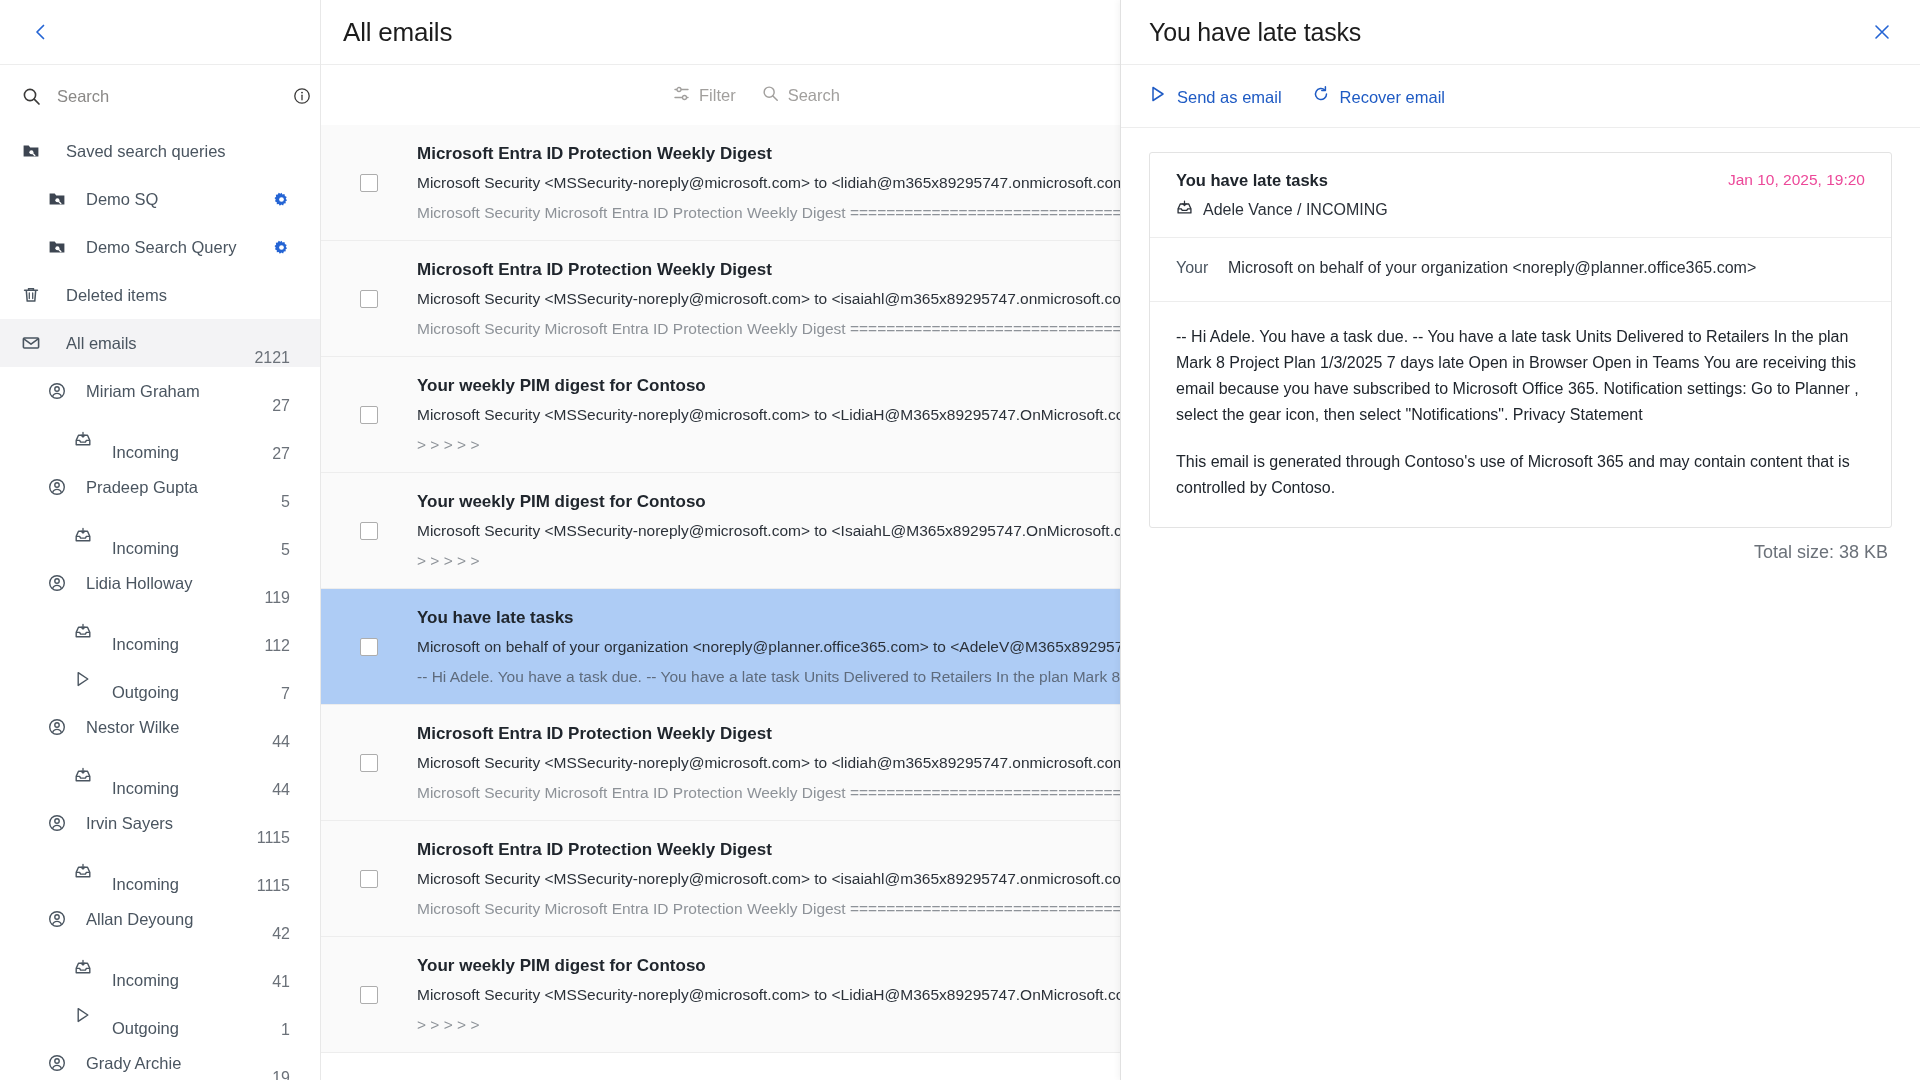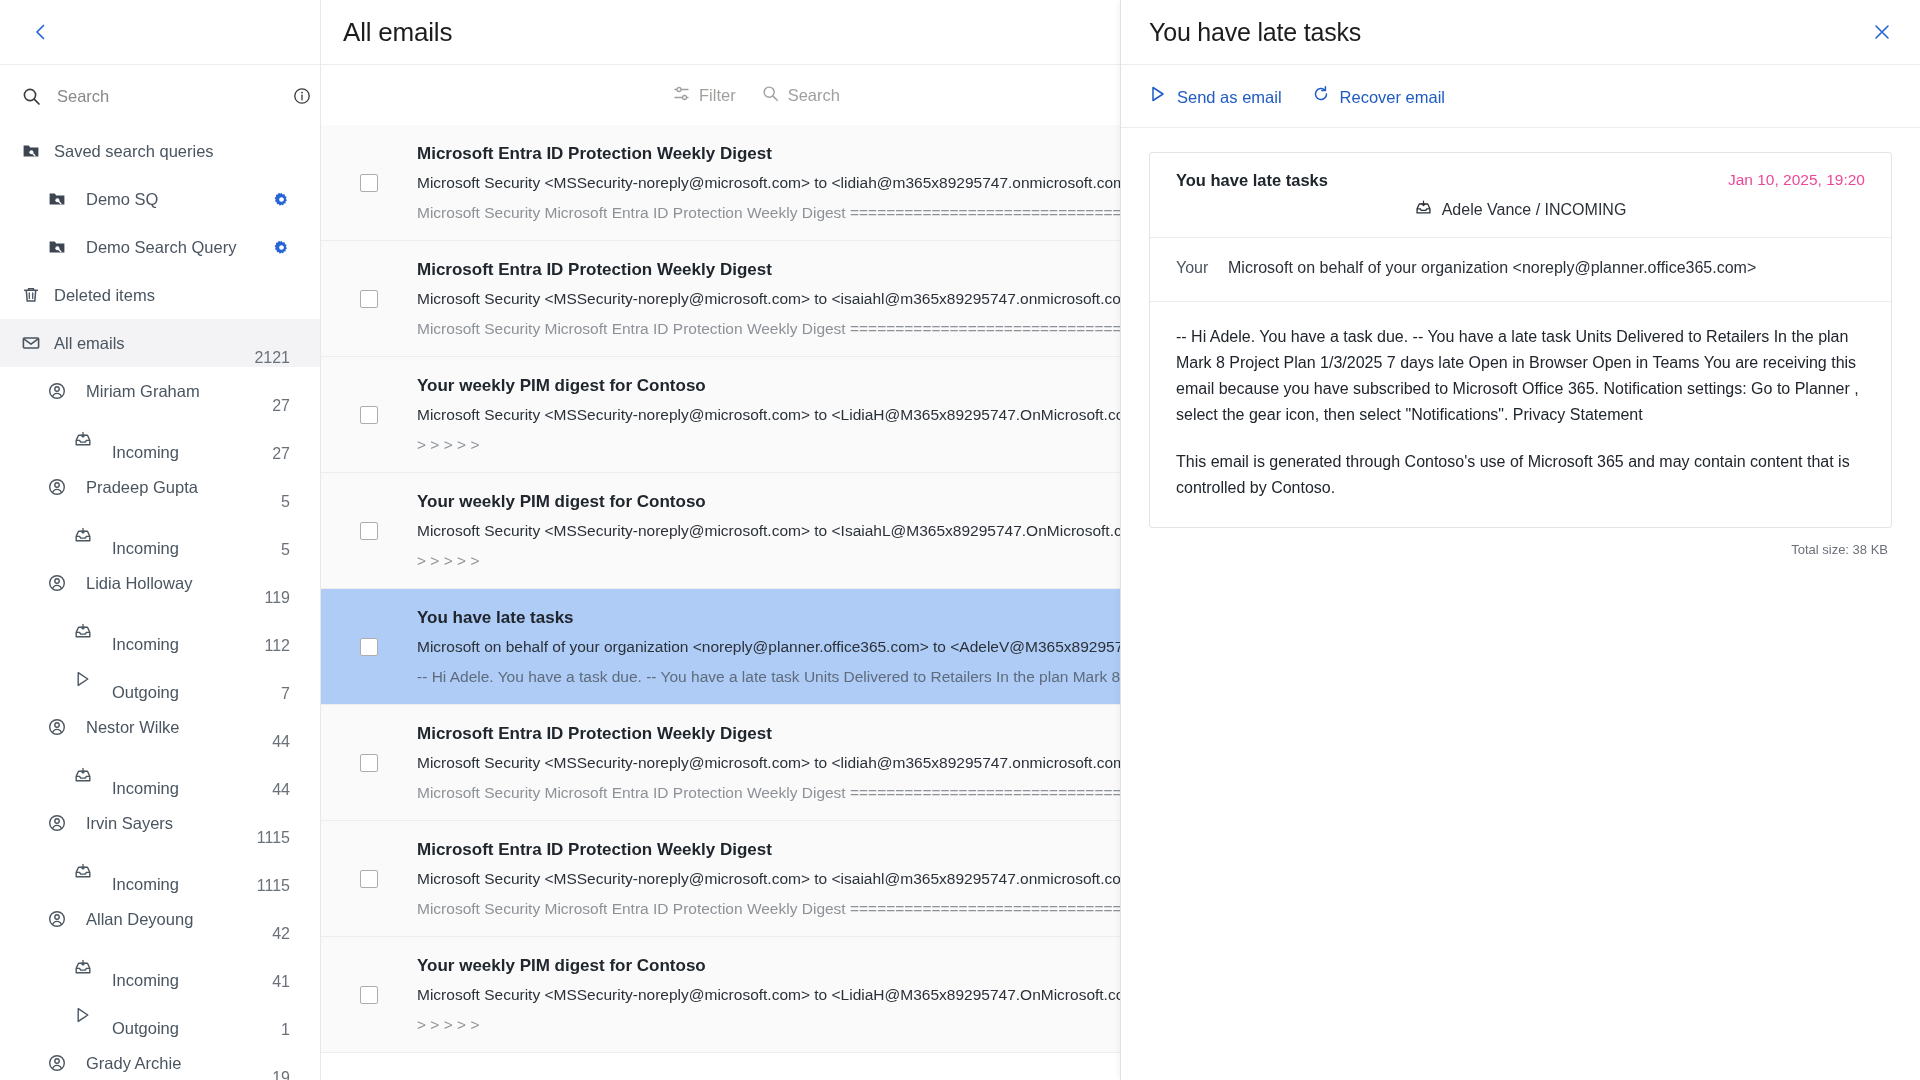--- a/index.html
+++ b/index.html
@@ -60,21 +60,21 @@
     color: #4a5560;
     position: relative;
   }
   .sb-item.selected { background: #f3f3f5; }
   .sb-item .ic { flex: 0 0 auto; display: flex; align-items: center; justify-content: center; width: 22px; }
   .sb-item .lbl { flex: 1 1 auto; white-space: nowrap; overflow: hidden; text-overflow: ellipsis; }
   .sb-item .cnt { flex: 0 0 auto; color: #6b7179; font-size: 16px; margin-left: 10px; margin-top: 29px; }
   .sb-item .gear { flex: 0 0 auto; margin-left: 10px; display:flex; cursor: pointer; }
 
   .lvl0 { padding-left: 20px; }
-  .lvl0 .lbl { margin-left: 12px; }
+  .lvl0 .lbl { margin-left: 24px; }
   .lvl1 { padding-left: 46px; }
   .lvl1 .lbl { margin-left: 18px; }
   .lvl2 { padding-left: 72px; }
   .lvl2 .lbl { margin-left: 18px; margin-top: 26px; }
 
   
   .listcol {
     flex: 1 1 auto;
     height: 1080px;
     background: #ffffff;
@@ -182,32 +182,32 @@
     color: #1f5bc4; font-size: 16.5px; cursor: pointer;
   }
 
   .dt-scroll { flex: 1 1 auto; padding: 24px 28px 0 28px; overflow: hidden; }
 
   .card { border: 1px solid #e3e3e3; border-radius: 3px; background: #fff; }
   .card-hd { padding: 18px 26px 17px 26px; border-bottom: 1px solid #ededed; }
   .card-hd-top { display: flex; justify-content: space-between; align-items: flex-start; }
   .card-sub { font-size: 16.5px; font-weight: 700; color: #20262d; }
   .card-date { font-size: 15.5px; color: #ec4899; white-space: nowrap; }
-  .card-from { display: flex; align-items: center; gap: 10px; margin-top: 9px; font-size: 16px; color: #2b3139; justify-content: center; }
+  .card-from { display: flex; align-items: center; gap: 10px; margin-top: 9px; font-size: 16px; color: #2b3139; }
 
   .card-meta { padding: 18px 26px 20px 26px; border-bottom: 1px solid #ededed; }
   .meta-row { display: flex; font-size: 16px; color: #2b3139; line-height: 1.55; }
   .meta-k { flex: 0 0 52px; color: #4a5560; }
   .meta-v { flex: 1 1 auto; }
 
   .card-body { padding: 22px 26px 26px 26px; }
   .body-p { font-size: 16px; color: #20262d; line-height: 1.62; }
   .body-p + .body-p { margin-top: 22px; }
 
-  .total-size { text-align: right; font-size: 13px; color: #6b7179; padding: 14px 4px 0 0; }
+  .total-size { text-align: right; font-size: 18px; color: #6b7179; padding: 14px 4px 0 0; }
 </style>
 </head>
 <body>
 
 <div class="app">
 
   <aside class="sidebar">
     <div class="sb-top">
       <div class="back-btn">
         <svg width="20" height="20" viewBox="0 0 20 20">

